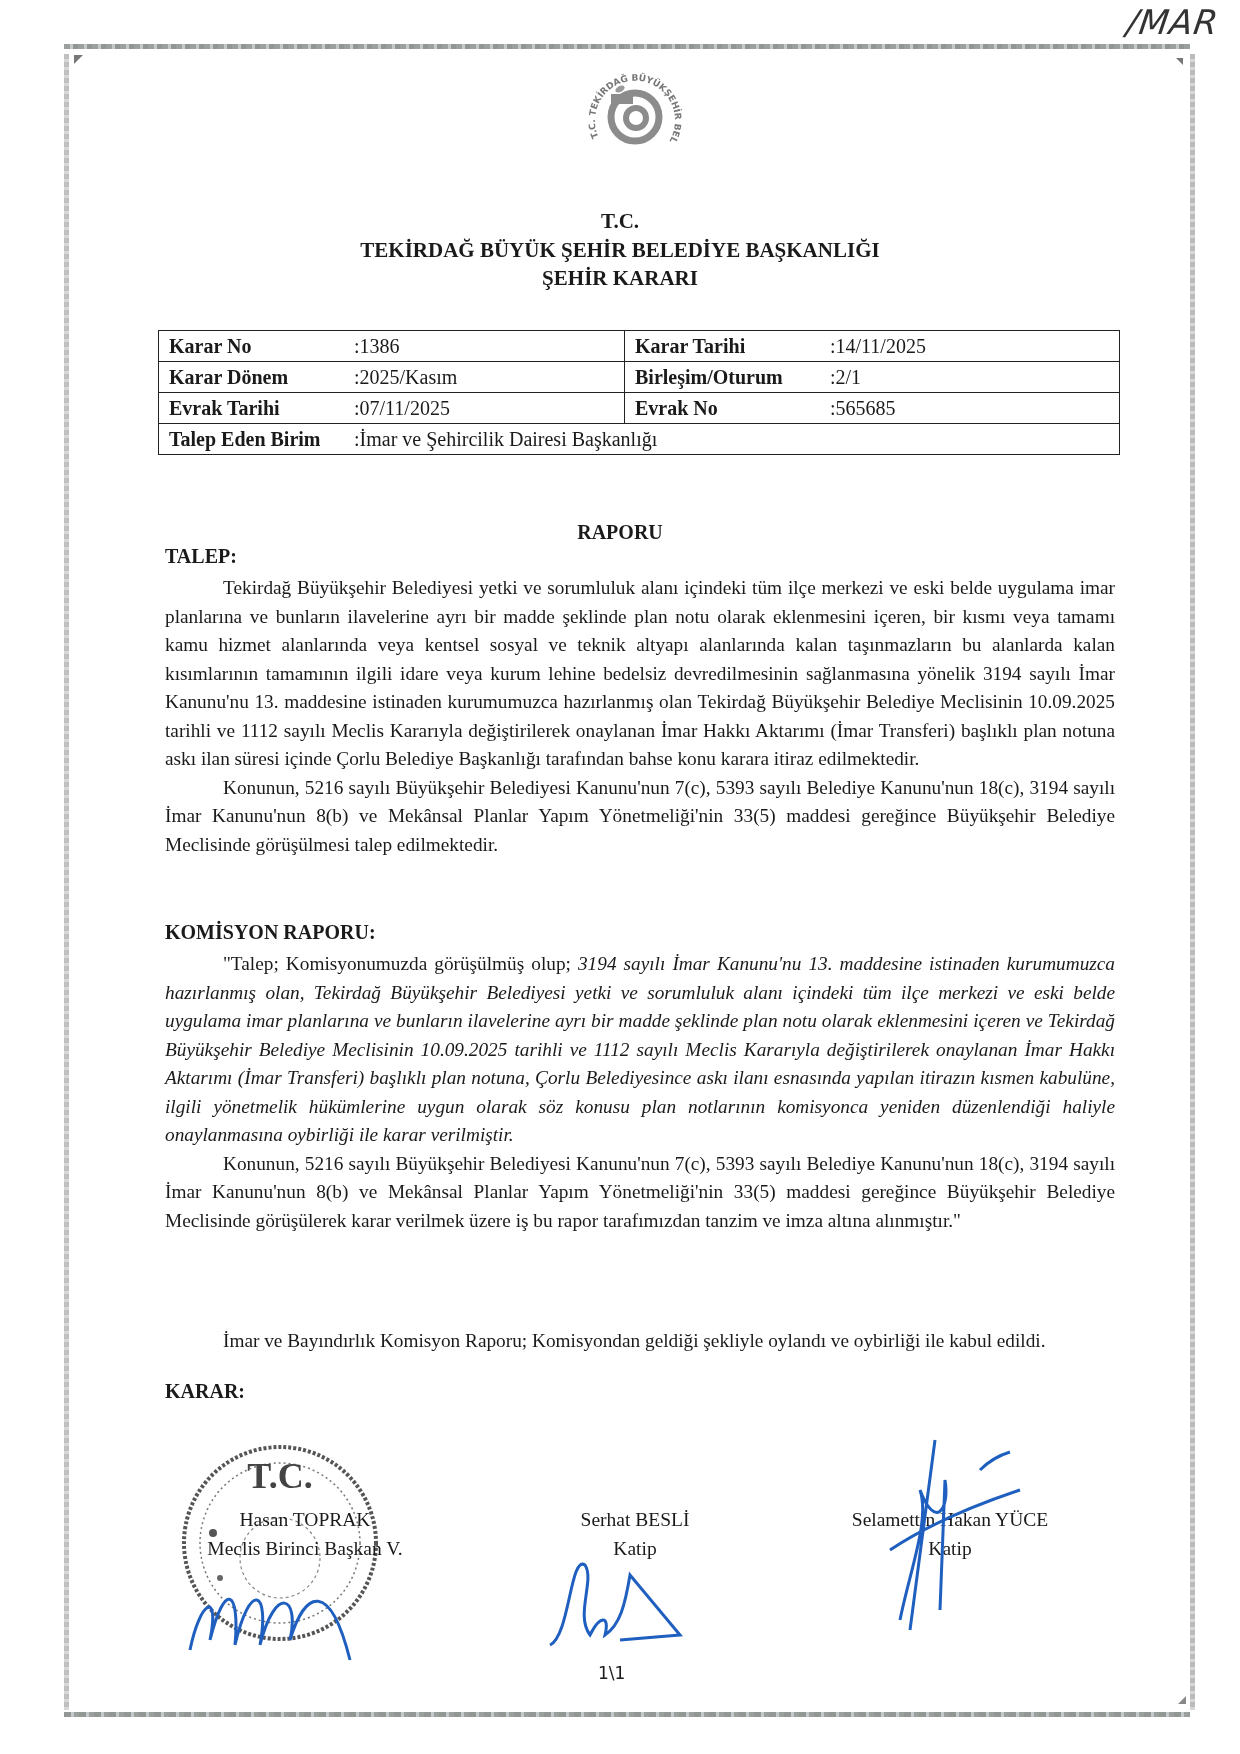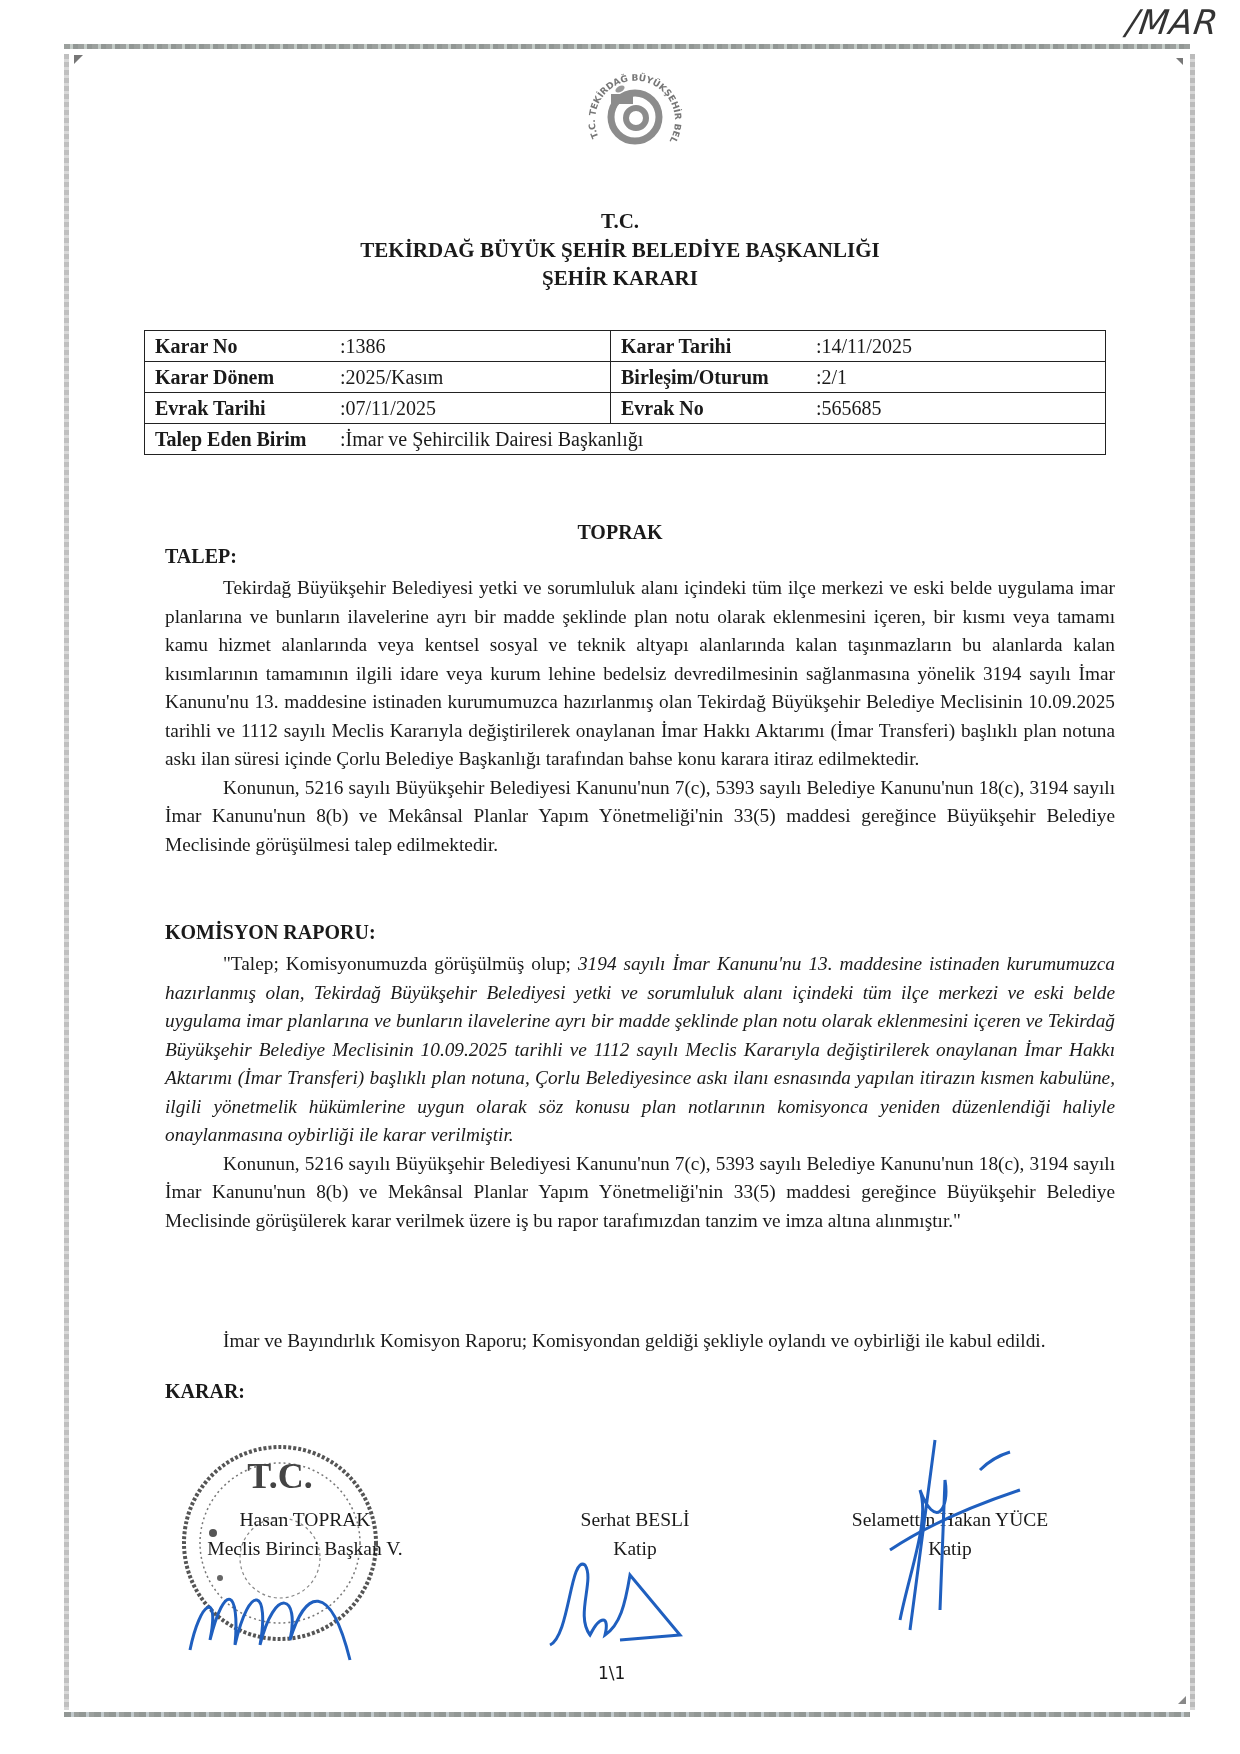--- a/index.html
+++ b/index.html
@@ -25,21 +25,21 @@
 
   
   .logo { position: absolute; left: 580px; top: 62px; width: 110px; height: 110px; }
 
   .head { position: absolute; left: 0; width: 1240px; text-align: center; font-weight: bold; font-size: 21px; }
   .head.t1 { top: 209px; }
   .head.t2 { top: 238px; }
   .head.t3 { top: 266px; }
 
   
-  .info { position: absolute; left: 144px; top: 330px; width: 962px; border-collapse: collapse; font-size: 20px; }
+  .info { position: absolute; left: 158px; top: 330px; width: 962px; border-collapse: collapse; font-size: 20px; }
   .info td { border: 1.6px solid #222; height: 30px; padding: 0 10px; vertical-align: middle; }
   .info .lbl { font-weight: bold; }
   .info .c1 { width: 175px; padding-right: 0; }
   .info .c2 { width: 260px; }
   .info .c3 { width: 185px; padding-right: 0;}
   .info .nob-r { border-right: none; }
   .info .nob-l { border-left: none; }
 
   .sec-title { position: absolute; left: 0; width: 1240px; text-align: center; font-weight: bold; font-size: 20px; top: 521px; }
   .section-label { position: absolute; left: 165px; font-size: 20px; font-weight: bold; }
@@ -103,21 +103,21 @@
     <td class="lbl c3 nob-r">Evrak No</td>
     <td class="nob-l">:565685</td>
   </tr>
   <tr>
     <td class="lbl c1 nob-r">Talep Eden Birim</td>
     <td class="nob-l" colspan="3">:İmar ve Şehircilik Dairesi Başkanlığı</td>
   </tr>
 </tbody>
   </table>
 
-<div class="sec-title">TOPRAK</div>
+<div class="sec-title">RAPORU</div>
 
 <div class="section-label" style="top:545px;">TALEP:</div>
 <div class="para" style="top:574px;">
   <p>Tekirdağ Büyükşehir Belediyesi yetki ve sorumluluk alanı içindeki tüm ilçe merkezi ve eski belde uygulama imar planlarına ve bunların ilavelerine ayrı bir madde şeklinde plan notu olarak eklenmesini içeren, bir kısmı veya tamamı kamu hizmet alanlarında veya kentsel sosyal ve teknik altyapı alanlarında kalan taşınmazların bu alanlarda kalan kısımlarının tamamının ilgili idare veya kurum lehine bedelsiz devredilmesinin sağlanmasına yönelik 3194 sayılı İmar Kanunu'nu 13. maddesine istinaden kurumumuzca hazırlanmış olan Tekirdağ Büyükşehir Belediye Meclisinin 10.09.2025 tarihli ve 1112 sayılı Meclis Kararıyla değiştirilerek onaylanan İmar Hakkı Aktarımı (İmar Transferi) başlıklı plan notuna askı ilan süresi içinde Çorlu Belediye Başkanlığı tarafından bahse konu karara itiraz edilmektedir.</p>
   <p>Konunun, 5216 sayılı Büyükşehir Belediyesi Kanunu'nun 7(c), 5393 sayılı Belediye Kanunu'nun 18(c), 3194 sayılı İmar Kanunu'nun 8(b) ve Mekânsal Planlar Yapım Yönetmeliği'nin 33(5) maddesi gereğince Büyükşehir Belediye Meclisinde görüşülmesi talep edilmektedir.</p>
 </div>
 
 <div class="section-label" style="top:921px;">KOMİSYON RAPORU:</div>
 <div class="para" style="top:950px;">
   <p><span>"Talep; Komisyonumuzda görüşülmüş olup; </span><span class="it">3194 sayılı İmar Kanunu'nu 13. maddesine istinaden kurumumuzca hazırlanmış olan, Tekirdağ Büyükşehir Belediyesi yetki ve sorumluluk alanı içindeki tüm ilçe merkezi ve eski belde uygulama imar planlarına ve bunların ilavelerine ayrı bir madde şeklinde plan notu olarak eklenmesini içeren ve Tekirdağ Büyükşehir Belediye Meclisinin 10.09.2025 tarihli ve 1112 sayılı Meclis Kararıyla değiştirilerek onaylanan İmar Hakkı Aktarımı (İmar Transferi) başlıklı plan notuna, Çorlu Belediyesince askı ilanı esnasında yapılan itirazın kısmen kabulüne, ilgili yönetmelik hükümlerine uygun olarak söz konusu plan notlarının komisyonca yeniden düzenlendiği haliyle onaylanmasına oybirliği ile karar verilmiştir.</span></p>

